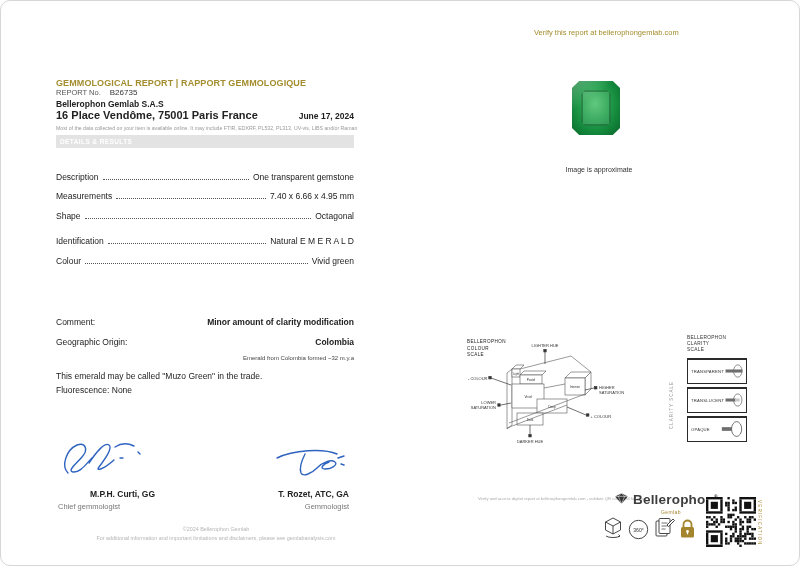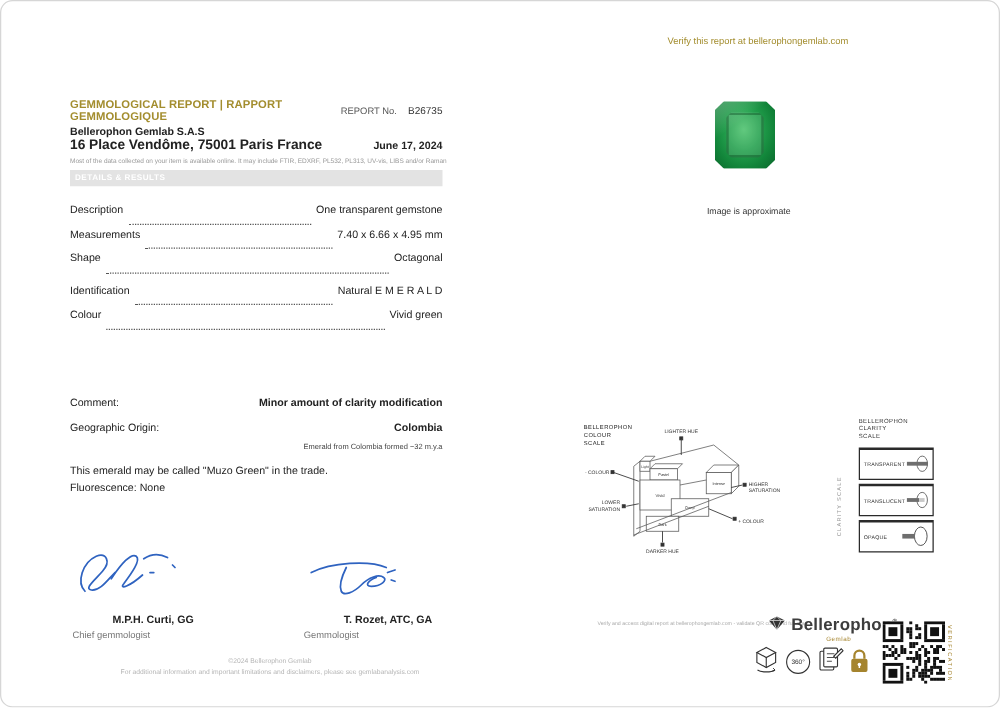--- a/index.html
+++ b/index.html
@@ -5,35 +5,35 @@
   * { margin:0; padding:0; box-sizing:border-box; }
   body { background:#fff; font-family:"Liberation Sans", sans-serif; }
   .page { position:relative; width:800px; height:566px; background:#fff;
           border:1px solid #d6d6d6; border-radius:10px; overflow:hidden; }
 
   
   .verify-top { position:absolute; left:533px; top:27px; font-size:7.5px; color:#a38d2e;text-align:center; }
 
   
   .header { position:absolute; left:55px; top:77px; width:298px; }
-  .h-row1 { display:flex; justify-content:space-between; align-items:center; }
+  .h-row1 { display:flex; justify-content:space-between; align-items:flex-start;flex-direction:column; }
   .h-title { color:#a38d2e; font-weight:bold; font-size:9px; letter-spacing:.1px; }
-  .h-repno { font-size:7.5px; color:#555; white-space:nowrap;margin-left:42px; }
+  .h-repno { font-size:7.5px; color:#555; white-space:nowrap; }
   .h-repno b { color:#333; font-weight:normal; font-size:8px; margin-left:9px; }
   .h-company { font-size:8.5px; font-weight:bold; color:#222; margin-top:2px; }
   .h-row3 { display:flex; justify-content:space-between; align-items:baseline; }
   .h-address { font-size:11px; font-weight:bold; color:#222; }
   .h-date { font-size:8.5px; font-weight:bold; color:#222; }
   .h-note { font-size:5.2px; color:#999; margin-top:4px; white-space:nowrap; }
   .h-bar { margin-top:4px; background:#e3e3e3; color:#fff; font-weight:bold;
            font-size:6.5px; letter-spacing:.4px; padding:3px 4px; }
 
   
   .fields { position:absolute; left:55px; top:161px; width:298px; font-size:8.5px; color:#222; }
-  .f-row { display:flex; height:19.5px; }
+  .f-row { display:flex; align-items:flex-end; height:19.5px; }
   .f-row.gap { margin-top:6px; }
   .dots { flex:1; border-bottom:1.4px dotted #555; margin:0 4px 2px; }
 
   
   .notes { position:absolute; left:55px; top:316px; width:298px; font-size:8.5px; color:#222; }
   .n-row { display:flex; justify-content:space-between; align-items:baseline; height:20px; }
   .n-val { font-weight:bold; }
   .n-sub { text-align:right; font-size:6px; color:#444; margin-top:-2px; }
   .n-trade { margin-top:10px; height:14px; }
   .n-fluo { height:14px; }
@@ -59,21 +59,21 @@
   .c-boxes { margin-top:4px; }
   .c-box { border:1px solid #2a2a2a; border-top-width:2px; height:26px; margin-bottom:3px;
     display:flex; align-items:center; justify-content:space-between; padding:0 2px 0 3px; background:#fff; }
   .c-label { font-size:4.2px; color:#333; letter-spacing:.2px; }
   .clarity-side { position:absolute; left:668px; top:372px; height:64px;
     writing-mode:vertical-rl; transform:rotate(180deg); font-size:4.5px; color:#999;
     letter-spacing:1px; text-align:center; }
 
   
   .sig-left { position:absolute; left:57px; top:436px; width:130px; }
-  .sig-right { position:absolute; left:242px; top:444px; width:128px; }
+  .sig-right { position:absolute; left:220px; top:444px; width:128px; text-align:right; }
   .sig-name { font-size:8.5px; font-weight:bold; color:#222; margin-top:4px;padding-left:32px; }
   .sig-role { font-size:7.5px; color:#777; margin-top:3px; }
 
   
   .footer { position:absolute; left:55px; top:524px; width:320px; text-align:center;
     color:#b5b5b5; font-size:5.4px; line-height:9px; }
 
   
   .verif-note { position:absolute; left:477px; top:495px; font-size:4.2px; color:#aaa; white-space:nowrap; }
   .logo { position:absolute; left:612px; top:491px; display:flex; align-items:flex-start; }

